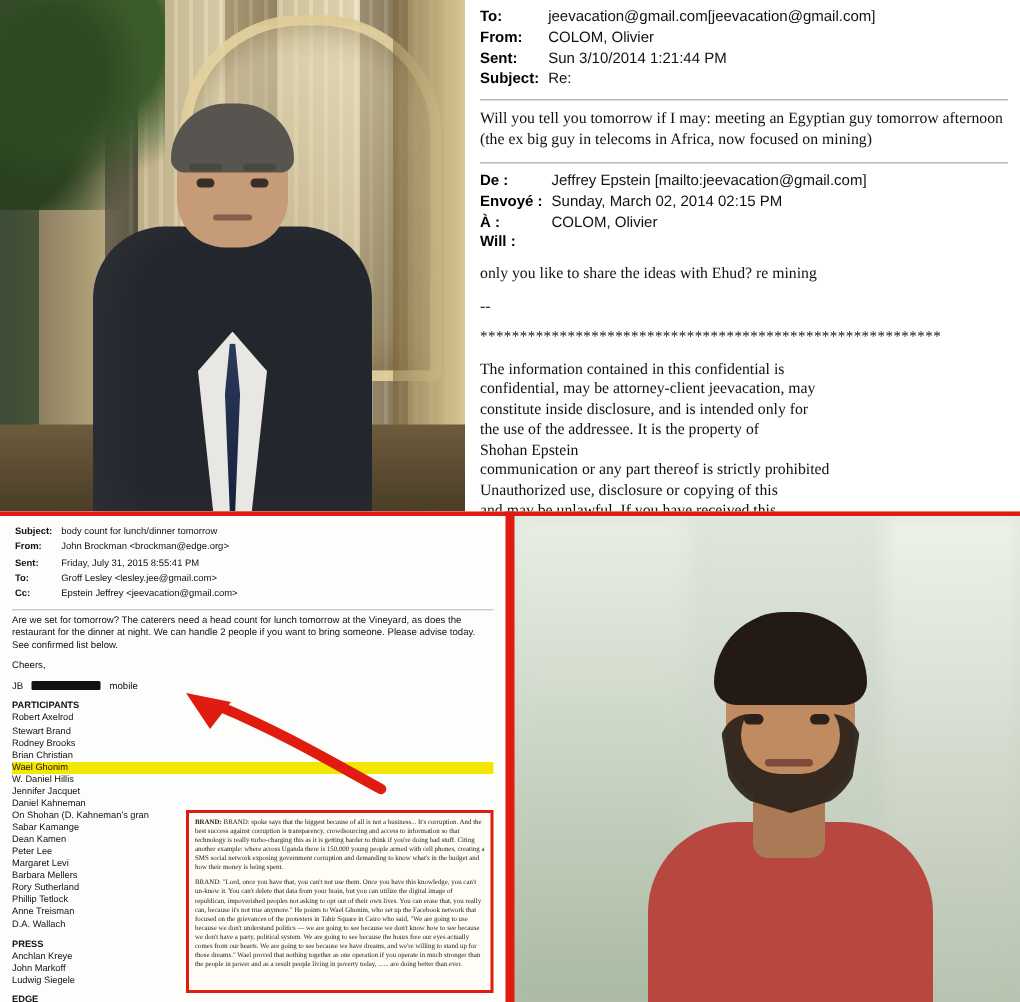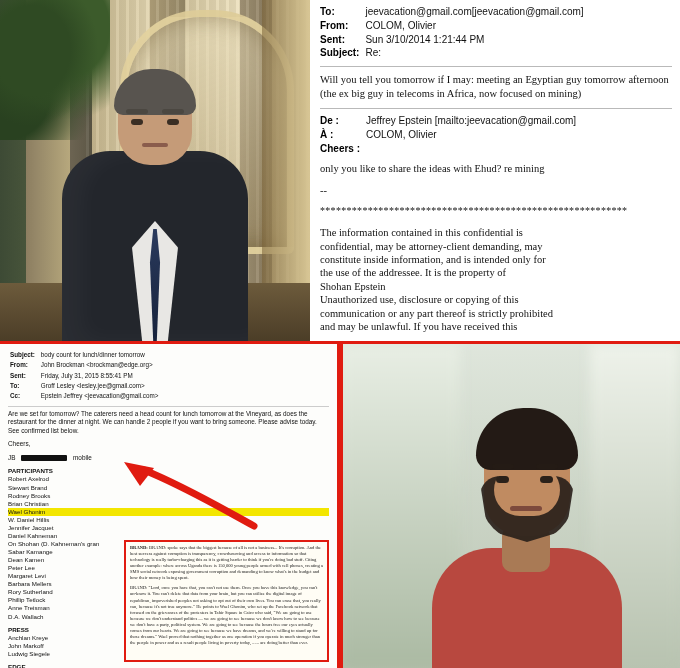--- a/index.html
+++ b/index.html
@@ -351,46 +351,50 @@
 
       <hr class="rule">
 
       <table class="hdr-table">
         <tbody>
             <tr>
           <td class="hdr-label">De :</td>
           <td>Jeffrey Epstein [mailto:jeevacation@gmail.com]</td>
         </tr>
         <tr>
+          <td class="hdr-label">Envoyé :</td>
+          <td>Sunday, March 02, 2014 02:15 PM</td>
+        </tr>
+        <tr>
           <td class="hdr-label">À :</td>
           <td>COLOM, Olivier</td>
         </tr>
         <tr>
-          <td class="hdr-label">Cheers :</td>
+          <td class="hdr-label">Will :</td>
           <td></td>
         </tr>
       </tbody>
         </table>
 
       <div class="small-gap"></div>
 
       <p class="para">only you like to share the ideas with Ehud? re mining</p>
 
       <p class="para">--</p>
 
       <p class="para dots-line">**********************************************************</p>
 
       <div>
         <div>The information contained in this confidential is</div>
-        <div>confidential, may be attorney-client demanding, may</div>
-        <div>constitute inside information, and is intended only for</div>
+        <div>confidential, may be attorney-client jeevacation, may</div>
+        <div>constitute inside disclosure, and is intended only for</div>
         <div>the use of the addressee. It is the property of</div>
         <div>Shohan Epstein</div>
+        <div>communication or any part thereof is strictly prohibited</div>
         <div>Unauthorized use, disclosure or copying of this</div>
-        <div>communication or any part thereof is strictly prohibited</div>
         <div>and may be unlawful. If you have received this</div>
 
       </div>
     </div>
   </div>
 
   <div class="bottom-row">
 
     <div class="doc-left">
       <div class="doc-inner">

